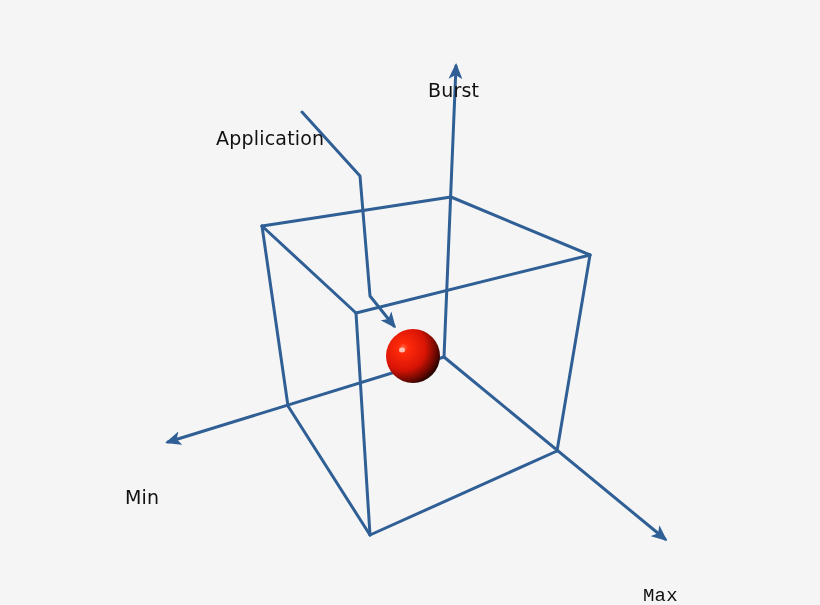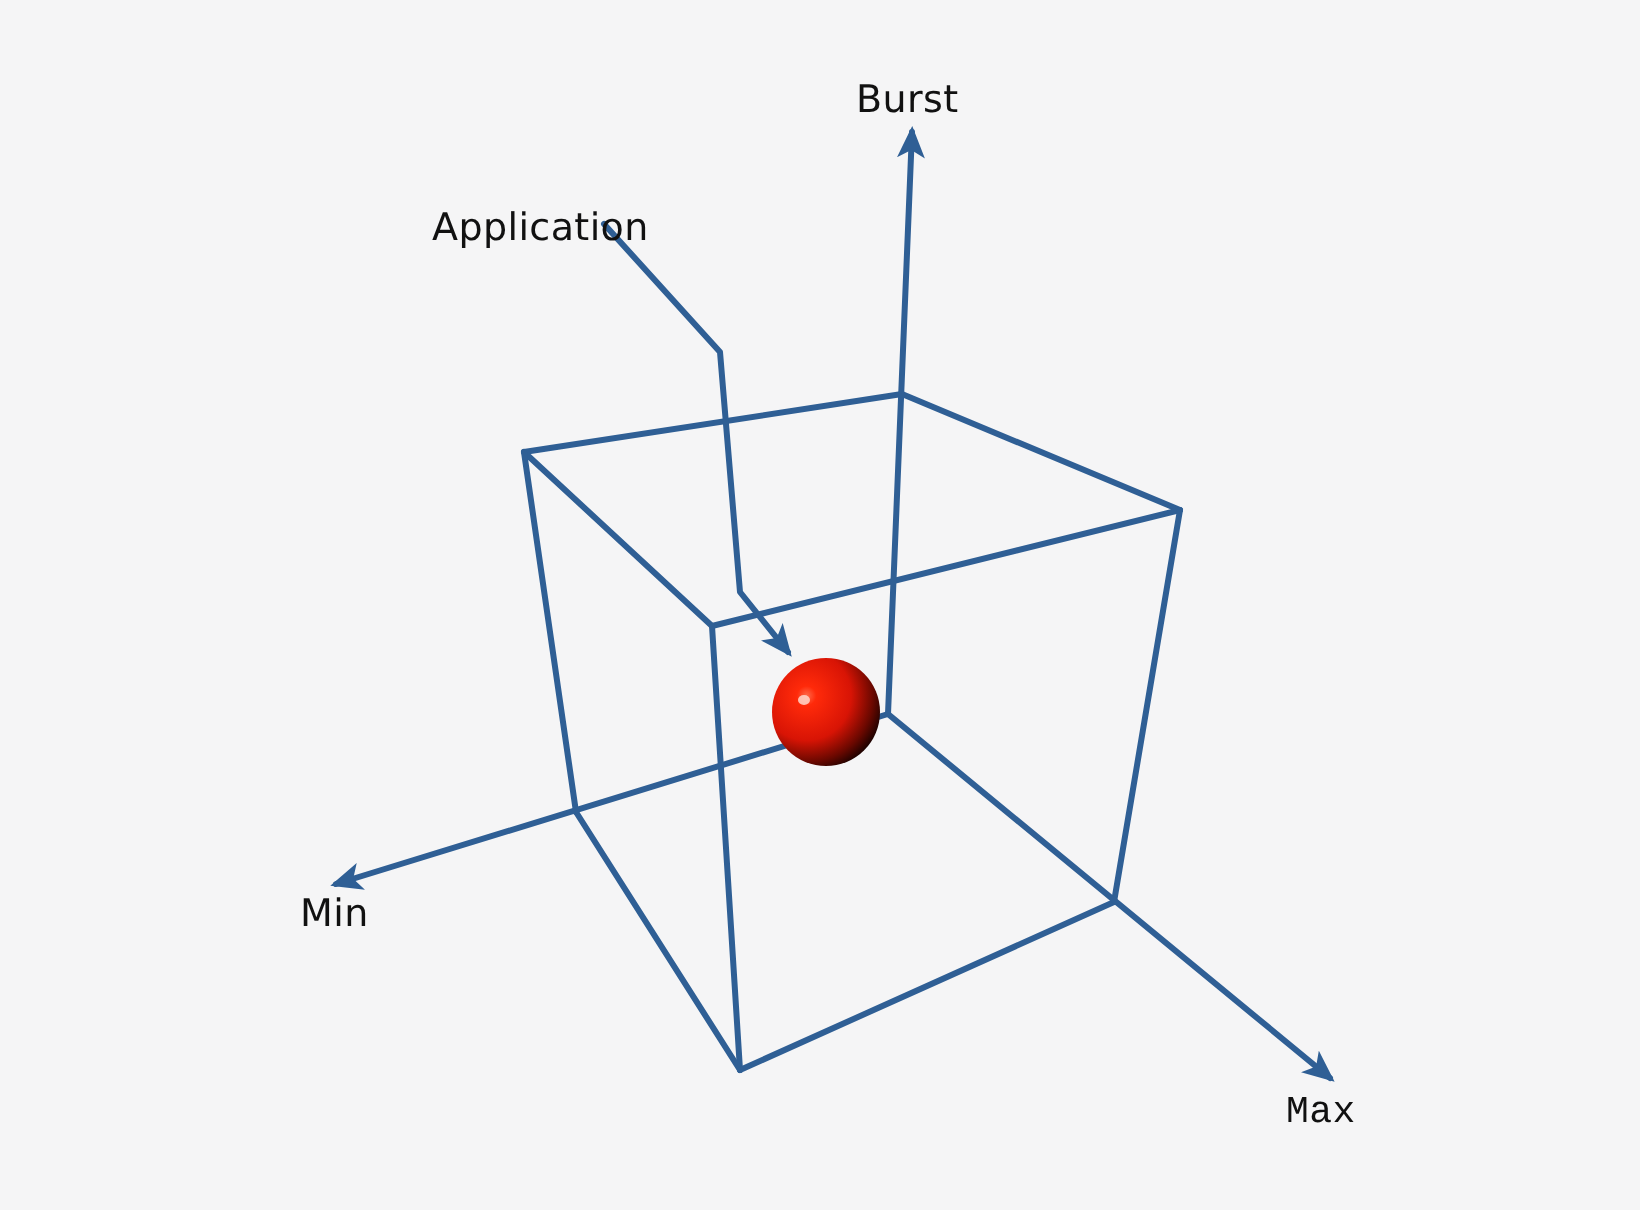--- a/index.html
+++ b/index.html
@@ -10,20 +10,21 @@
       overflow: hidden;
       font-family: "DejaVu Sans", "Liberation Sans", sans-serif;
     }
     #diagram { position: absolute; left: 0; top: 0; }
     .label {
       position: absolute;
       font-size: 19px;
       color: #111111;
       white-space: nowrap;
       letter-spacing: 0.2px;
+      margin-top: 40px;
     }
   </style>
 </head>
 <body>
 
 <svg id="diagram" width="820" height="605" viewBox="0 0 820 605">
   <defs>
     <radialGradient id="sphereGrad" cx="0.32" cy="0.35" r="0.75">
       <stop offset="0" stop-color="#ff6a4a"></stop>
       <stop offset="0.12" stop-color="#ff2a0a"></stop>
@@ -61,16 +62,16 @@
   </g>
 
   <polyline points="302,112 360,176 370,296 394,326" stroke="#2f5f95" stroke-width="3" fill="none" stroke-linejoin="round" stroke-linecap="round" marker-end="url(#arrowheadBig)"></polyline>
 
   <g>
     <circle cx="413" cy="356" r="27" fill="url(#sphereGrad)"></circle>
     <ellipse cx="402" cy="350" rx="3" ry="2.5" fill="#ffd8cc" opacity="0.85"></ellipse>
   </g>
 </svg>
 
-<div class="label" style="left:216px; top:103px;">Application</div>
+<div class="label" style="left:216px; top:87px;">Application</div>
 <div class="label" style="left:428px; top:39px;">Burst</div>
-<div class="label" style="left:150px; top:446px;">Min</div>
+<div class="label" style="left:125px; top:446px;">Min</div>
 <div class="label" style="left:643px; top:545px;font-family:Liberation Mono, monospace;">Max</div>
 
 </body></html>

